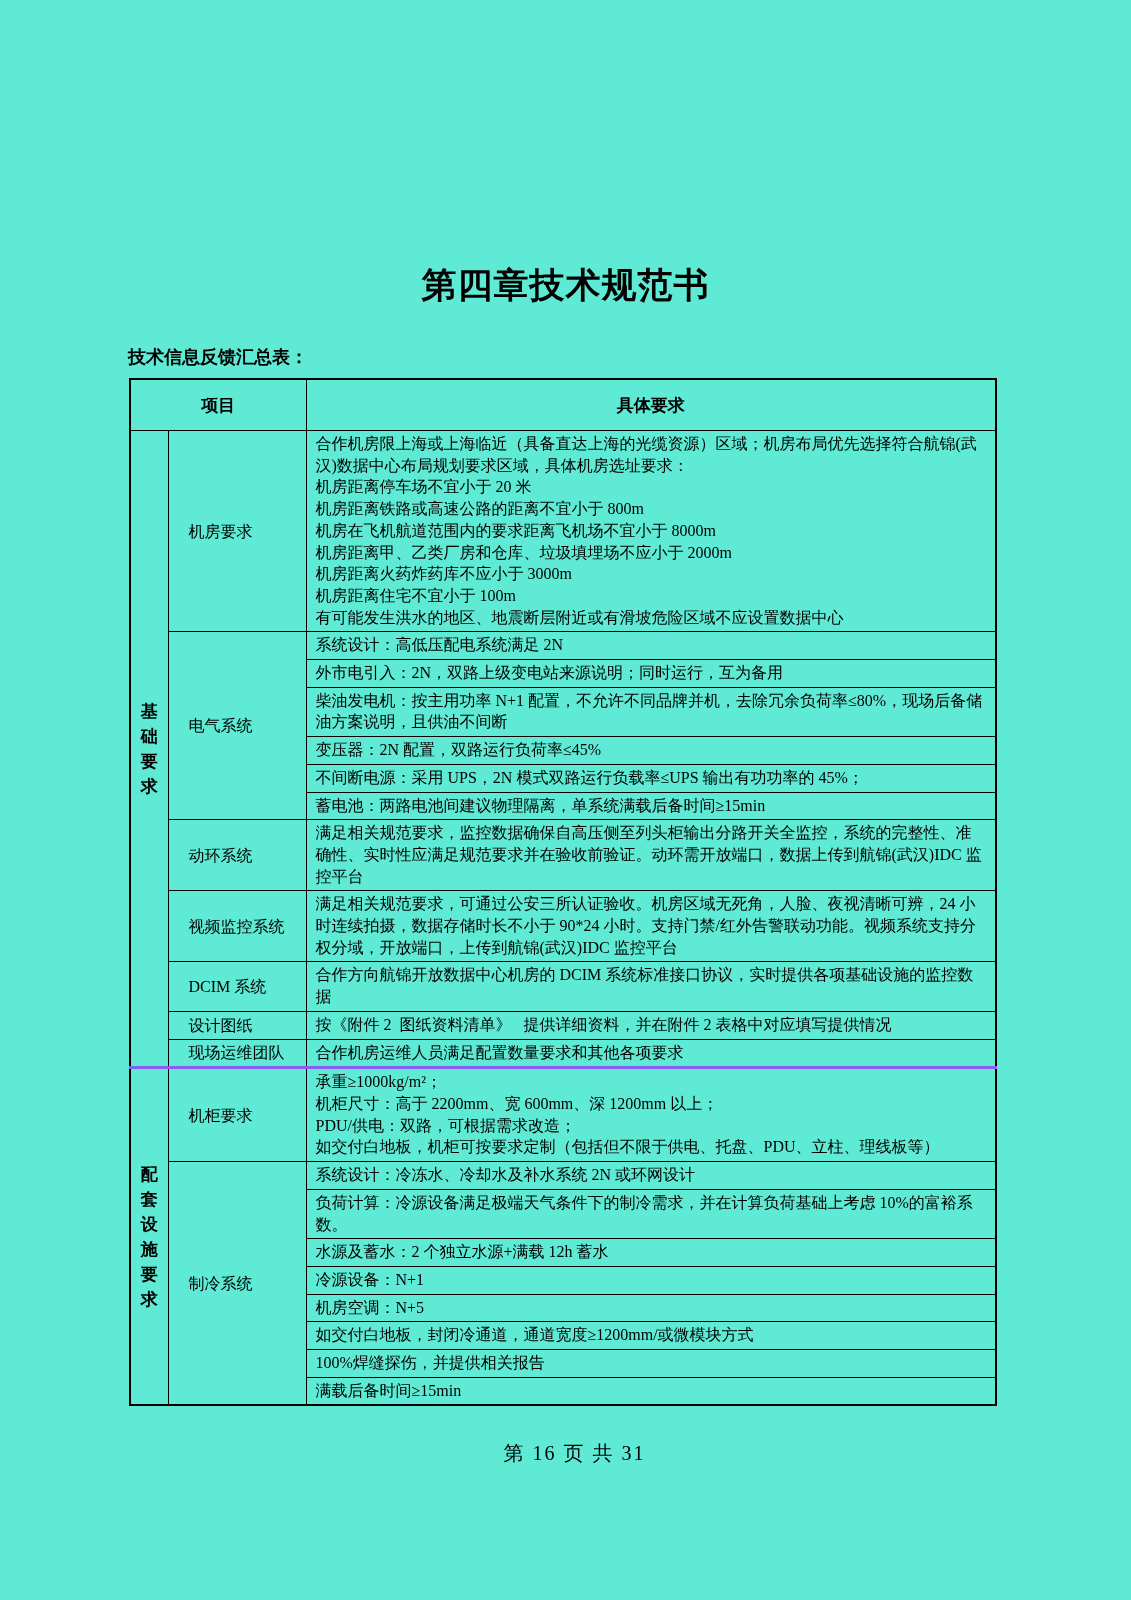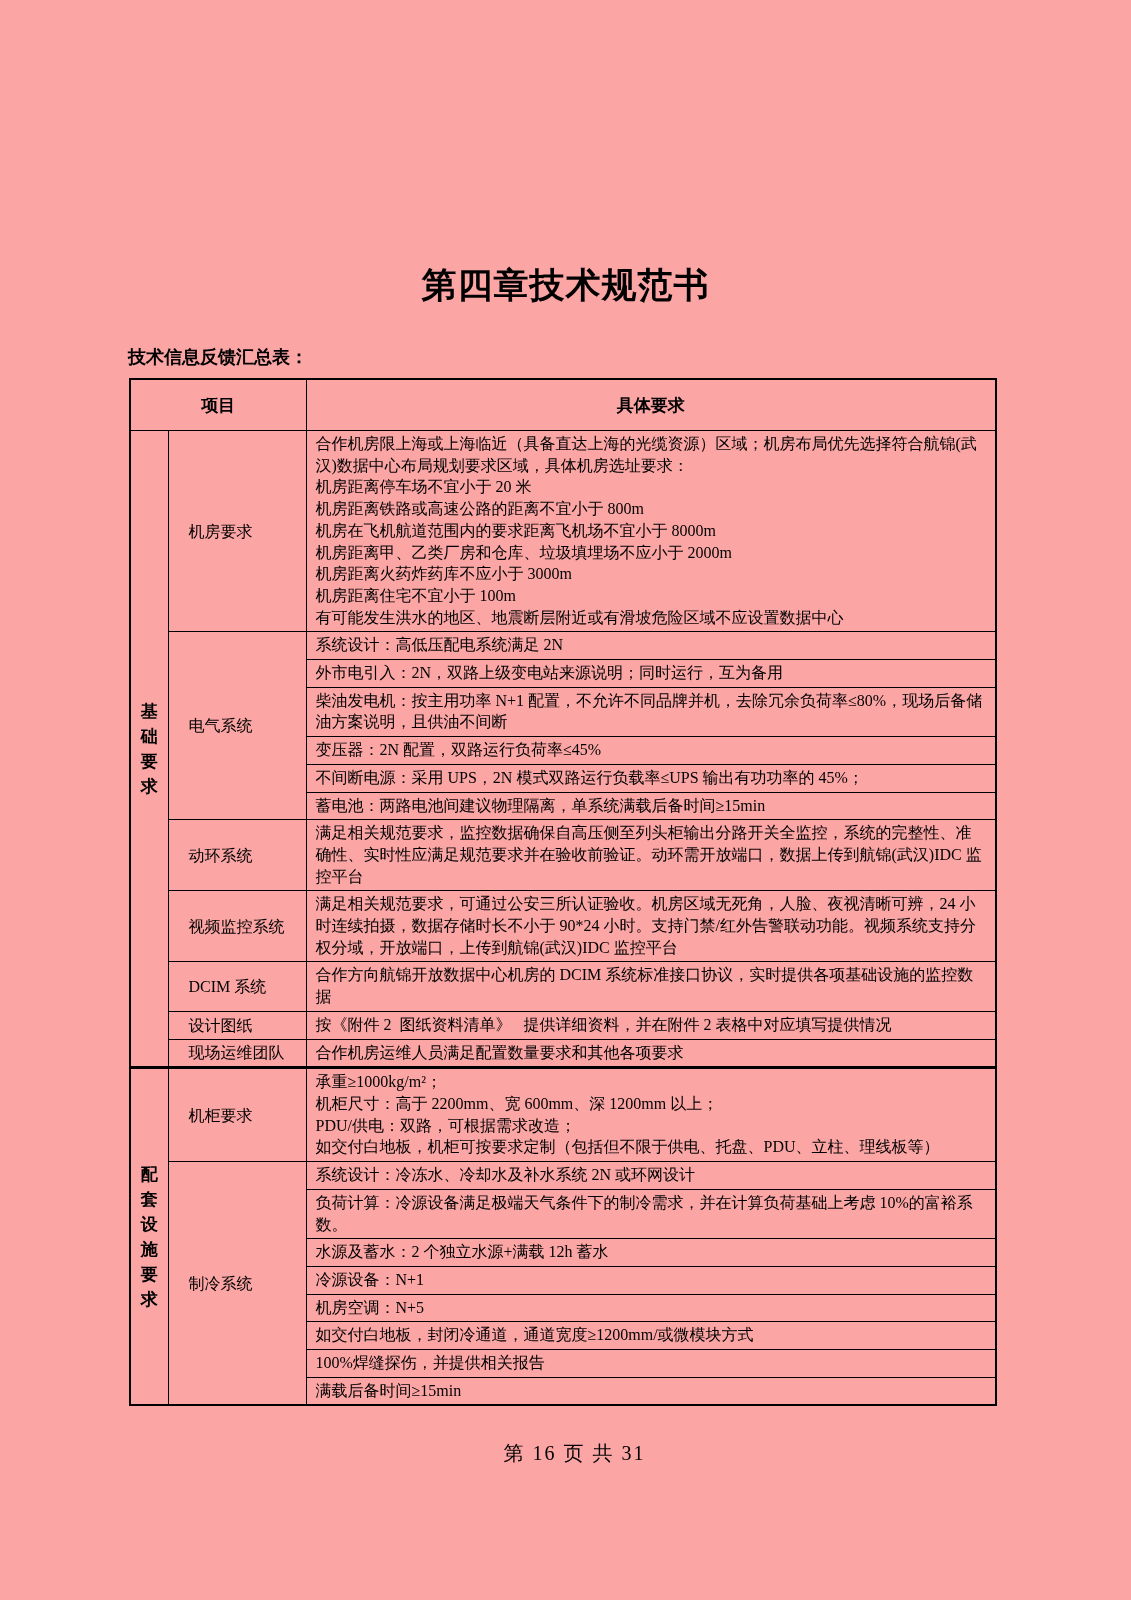--- a/index.html
+++ b/index.html
@@ -4,21 +4,21 @@
 <style>
   html, body {
     margin: 0;
     padding: 0;
     background: #ffffff;
   }
   .page {
     position: relative;
     width: 1131px;
     height: 1600px;
-    background: #fca5a5;
+    background: #5eead4;
     color: #000000;
     font-family: "Liberation Serif", "DejaVu Serif", serif;
     overflow: hidden;
   }
   .doc-title {
     position: absolute;
     top: 263px;
     left: 0;
     width: 100%;
     text-align: center;
@@ -78,21 +78,21 @@
   }
   .content-cell {
     vertical-align: middle;
     text-align: left;
     padding: 2px 8px 3px 9px;
     line-height: 21.7px;
     white-space: pre-wrap;
     overflow-wrap: break-word;
   }
   tr.group-start td {
-    border-top: 3px solid #000000;
+    border-top: 3px solid #8b5cf6;
     margin-top: 16px;
   }
   .page-footer {
     position: absolute;
     top: 1440px;
     left: 0;
     width: 100%;
     text-align: center;
     font-size: 20px;
     letter-spacing: 2px;

